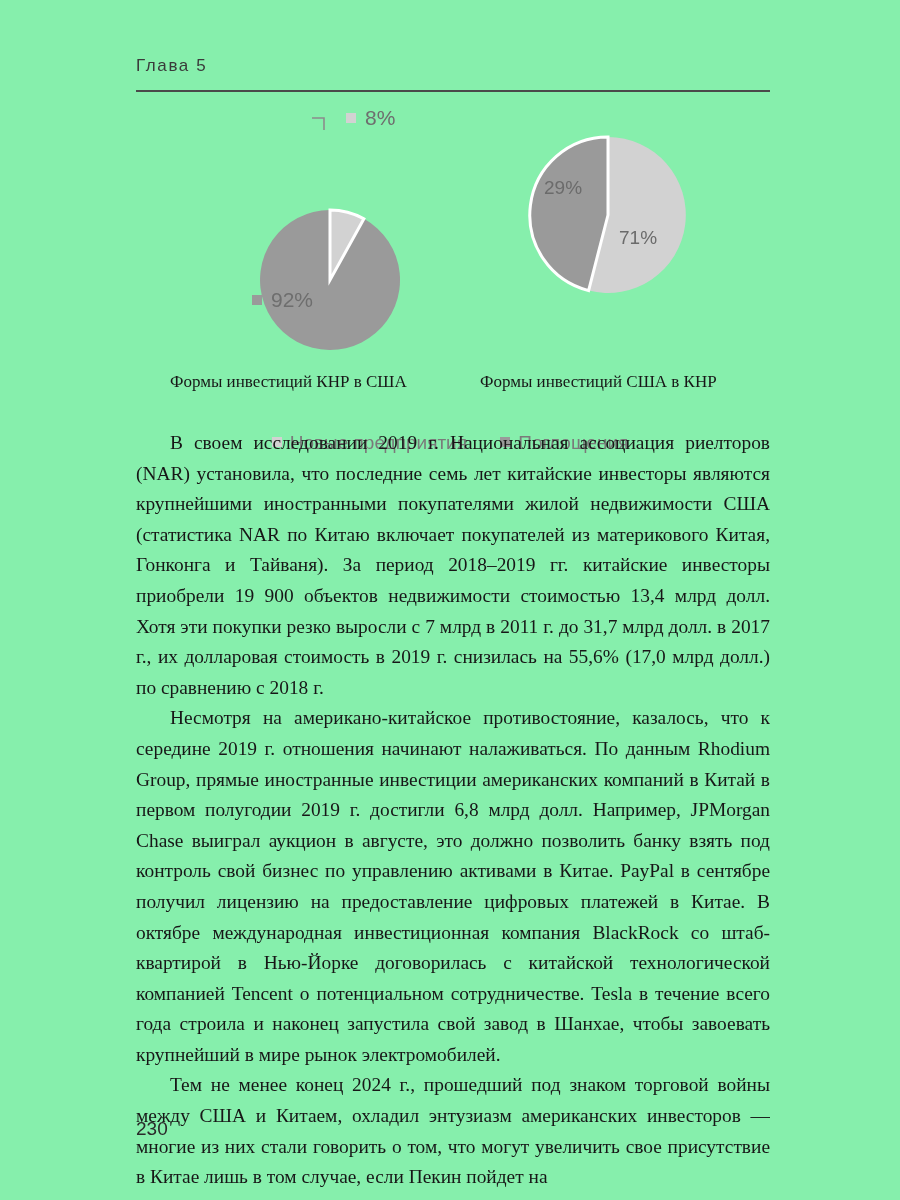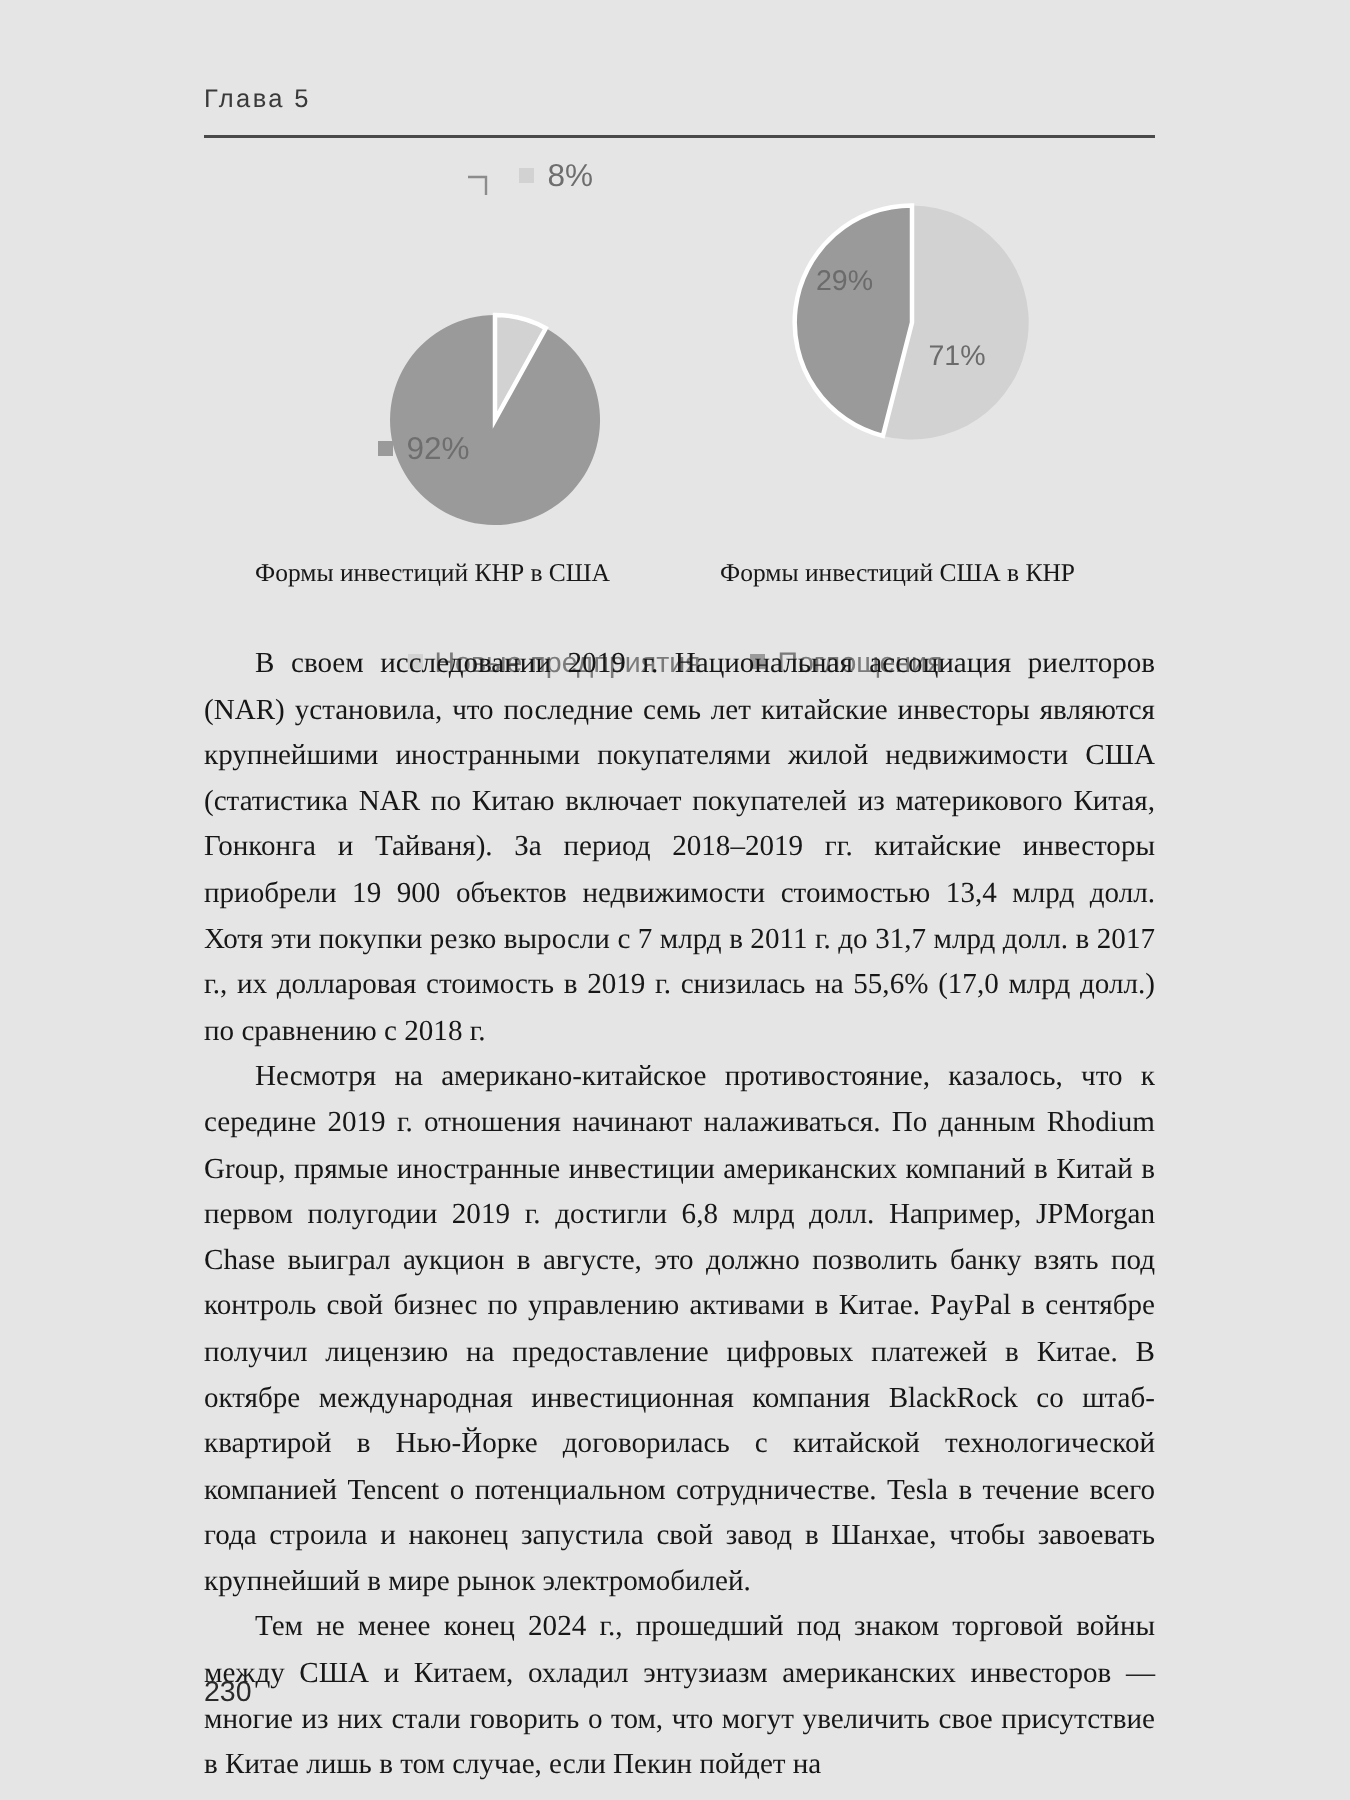--- a/index.html
+++ b/index.html
@@ -4,21 +4,21 @@
 <style>
   html, body {
     margin: 0;
     padding: 0;
     background: #ffffff;
   }
   .page {
     position: relative;
     width: 900px;
     height: 1200px;
-    background: #e5e5e5;
+    background: #86efac;
     overflow: hidden;
     font-family: "Liberation Serif", "DejaVu Serif", serif;
     color: #1b1b1b;
   }
 
   
   .running-head {
     position: absolute;
     left: 136px;
     top: 56px;

